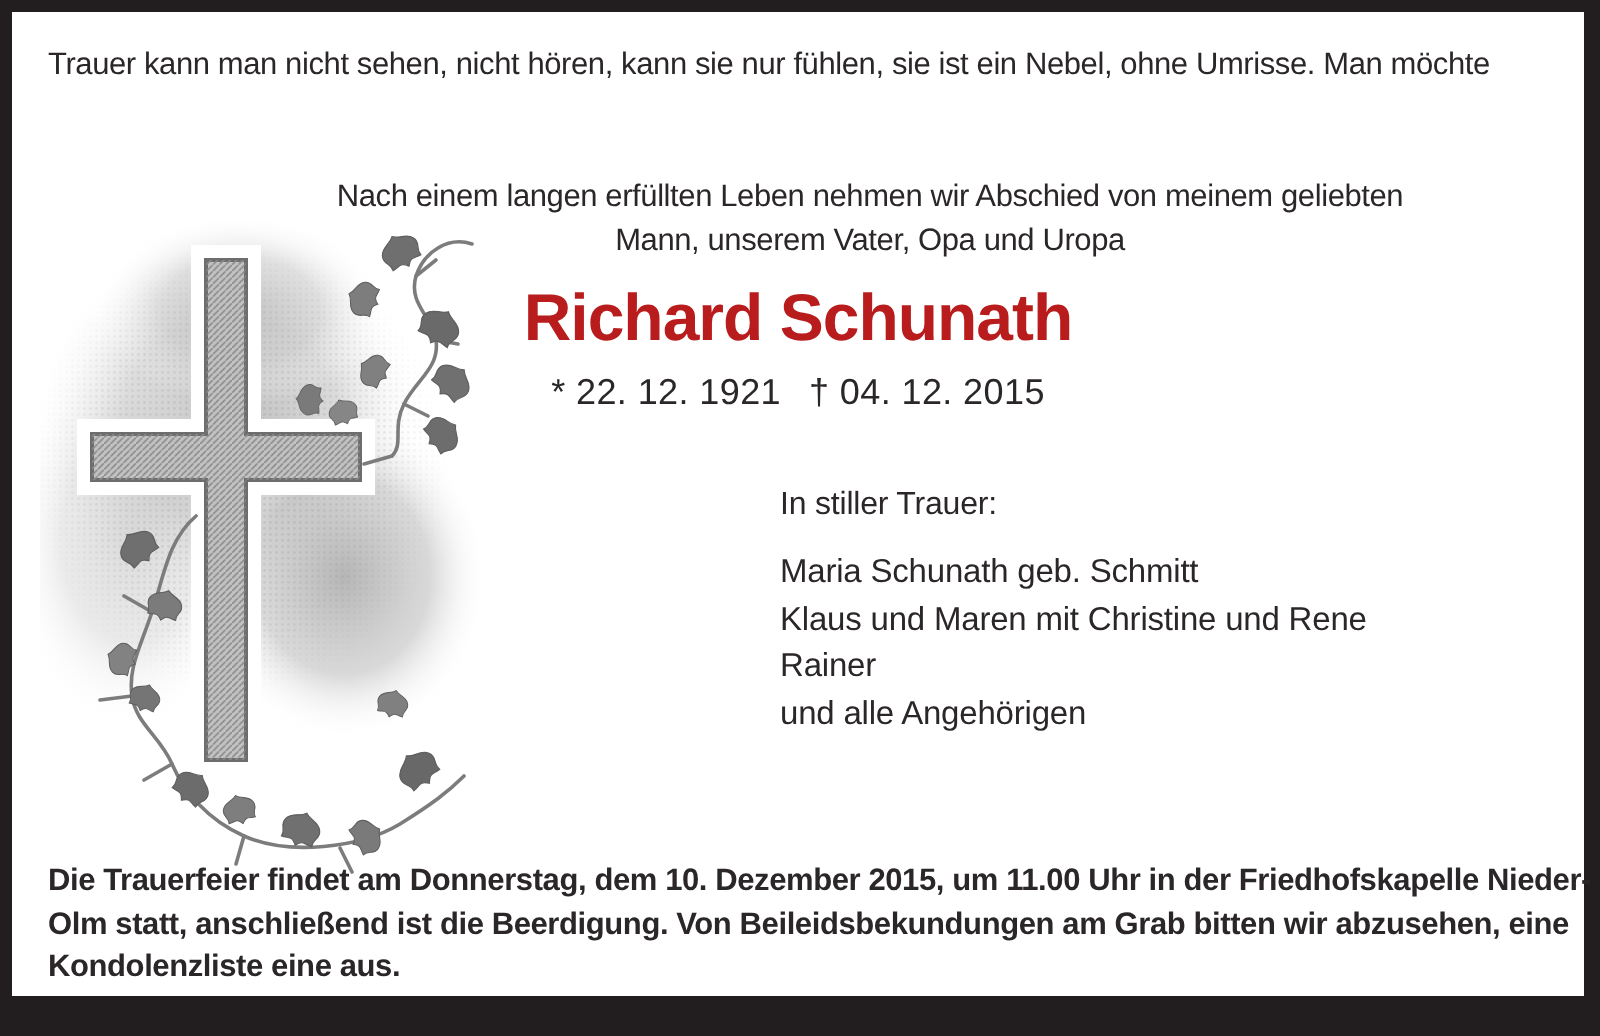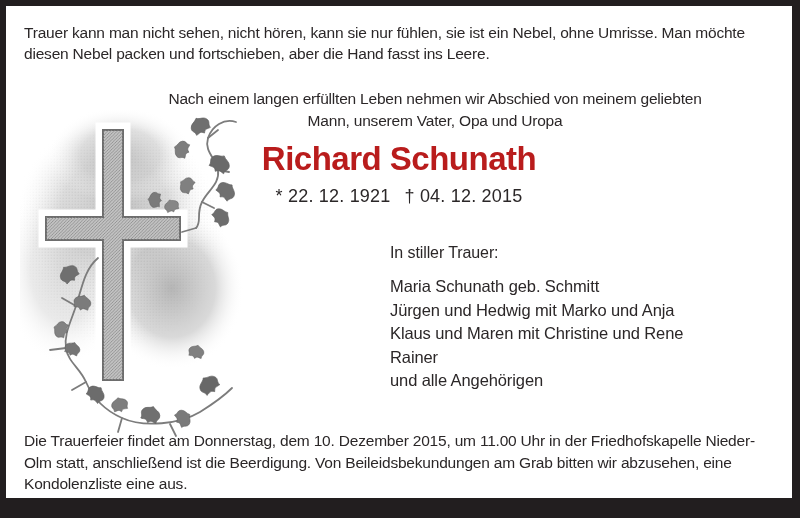--- a/index.html
+++ b/index.html
@@ -72,56 +72,55 @@
     font-weight: normal;
     line-height: 23.5px;
     letter-spacing: -0.1px;
   }
   .funeral {
     position: absolute;
     left: 18px; top: 424px;
     font-size: 15.5px;
     line-height: 21.5px;
     letter-spacing: -0.2px;
+    font-weight: bold;
   }
   .artwork {
     position: absolute;
     left: 14px; top: 104px;
     width: 245px; height: 340px;
   }
   .artwork svg { width: 100%; height: 100%; display: block; }
 </style>
 </head>
 <body>
 
 <div class="frame">
   <div class="paper">
 
     <div class="quote">
       <div class="line">Trauer kann man nicht sehen, nicht hören, kann sie nur fühlen, sie ist ein Nebel, ohne Umrisse. Man möchte</div>
-      <div class="line">diesen Nebel packen und fortschieben, aber die Hand fasst ins Leere.</div>
     </div>
 
     <div class="intro">
       <div class="line">Nach einem langen erfüllten Leben nehmen wir Abschied von meinem geliebten</div>
       <div class="line">Mann, unserem Vater, Opa und Uropa</div>
     </div>
 
     <div class="deceased-name">Richard Schunath</div>
 
     <div class="dates">
       <span>* 22. 12. 1921</span>
       <span>† 04. 12. 2015</span>
     </div>
 
     <div class="mourning">
       <div class="mourning-header">In stiller Trauer:</div>
       <div class="mourners">
         <div class="line">Maria Schunath geb. Schmitt</div>
-        <div class="line">Jürgen und Hedwig mit Marko und Anja</div>
         <div class="line">Klaus und Maren mit Christine und Rene</div>
         <div class="line">Rainer</div>
         <div class="line">und alle Angehörigen</div>
       </div>
     </div>
 
     <div class="funeral">
       <div class="line">Die Trauerfeier findet am Donnerstag, dem 10. Dezember 2015, um 11.00 Uhr in der Friedhofskapelle Nieder-</div>
       <div class="line">Olm statt, anschließend ist die Beerdigung.  Von Beileidsbekundungen am Grab bitten wir abzusehen, eine</div>
       <div class="line">Kondolenzliste eine aus.</div>

